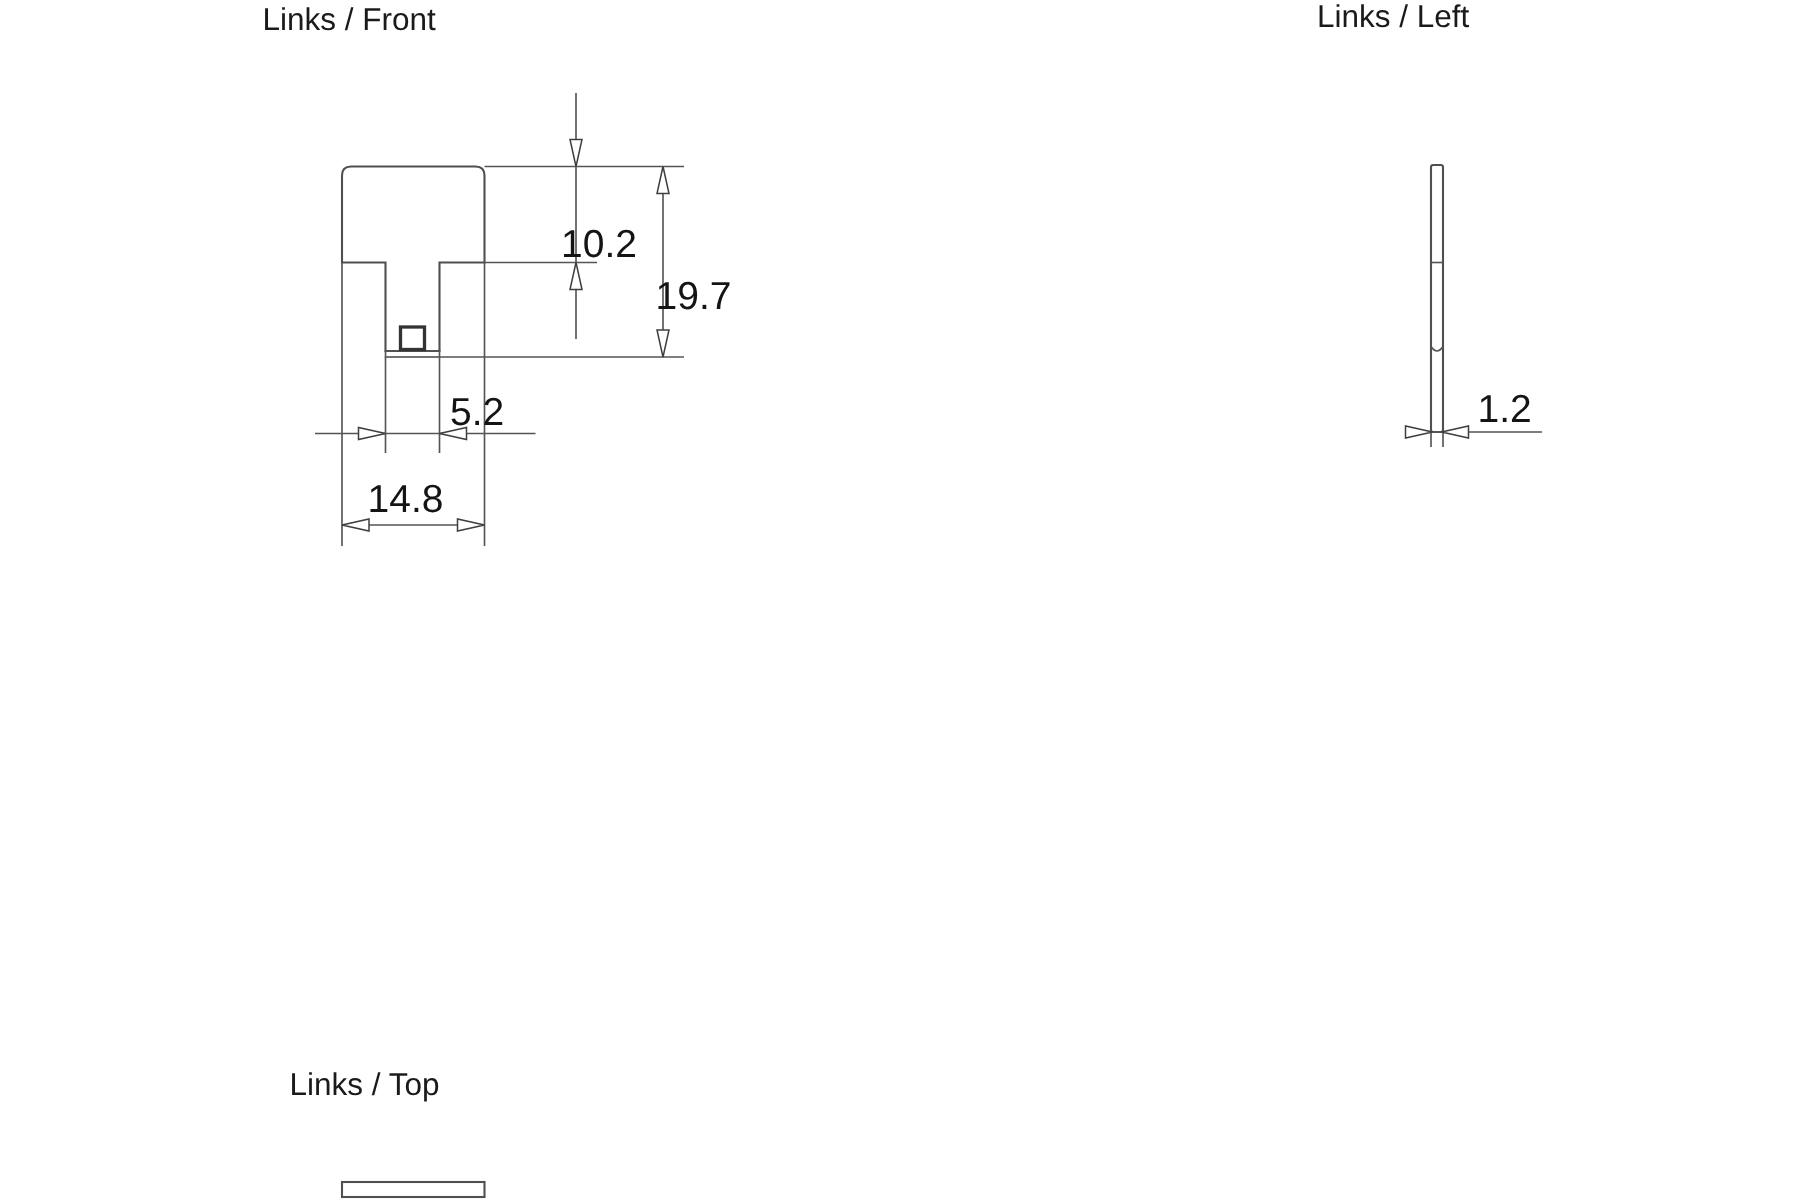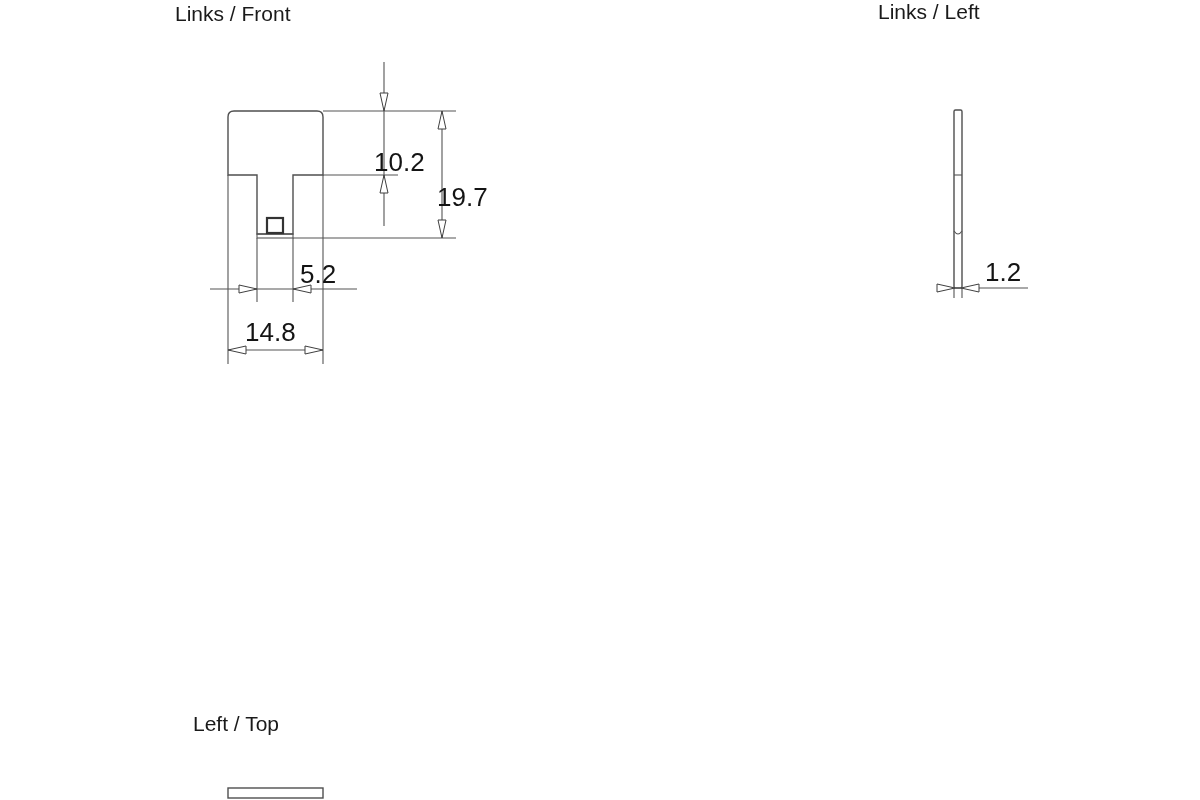--- a/index.html
+++ b/index.html
@@ -55,21 +55,21 @@
 </style>
 </head>
 <body>
 
 <div class="canvas">
 
   <div class="view-label" style="left:175px; top:2px;">Links / Front</div>
 
   <div class="view-label" style="left:878px; top:0px;">Links / Left</div>
 
-  <div class="view-label" style="left:193px; top:712px;">Left / Top</div>
+  <div class="view-label" style="left:193px; top:712px;">Links / Top</div>
 
   <svg class="drawing-svg" width="1200" height="800" viewBox="0 0 1200 800">
 
     <g>
 
       <path class="outline" d="M 228,175 L 228,117 Q 228,111 234,111 L 317,111 Q 323,111 323,117 L 323,175
                L 293,175 L 293,234 L 257,234 L 257,175 L 228,175 Z"></path>
 
       <rect class="thinline" x="257" y="234" width="36" height="4"></rect>
 

